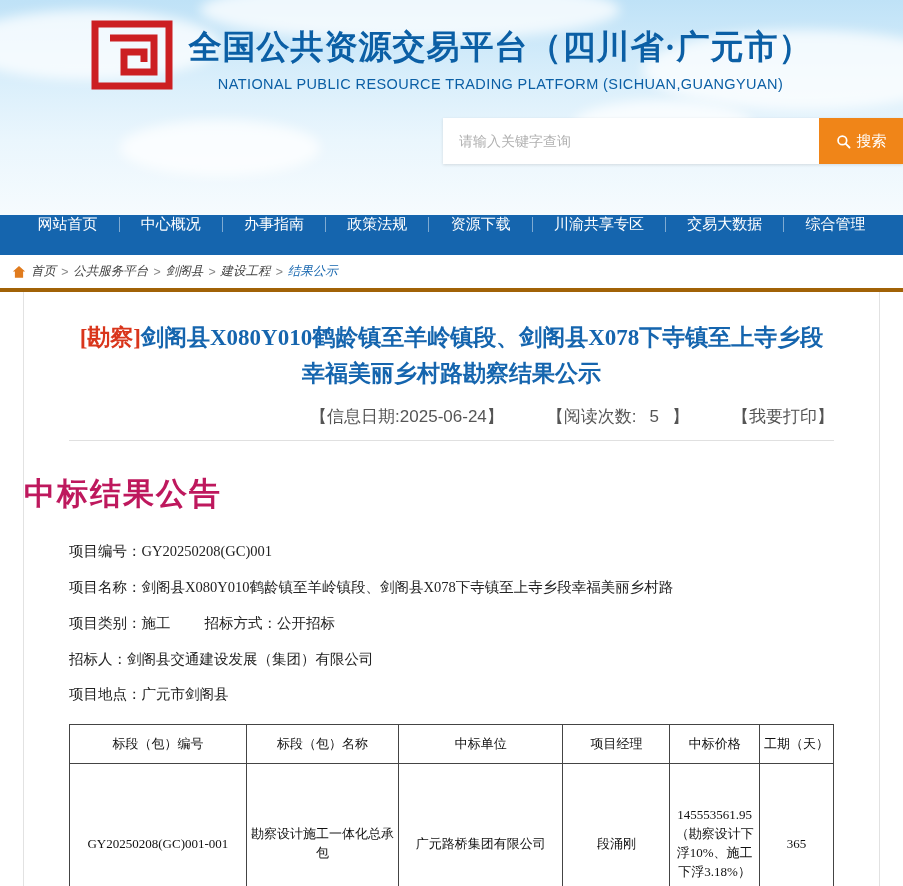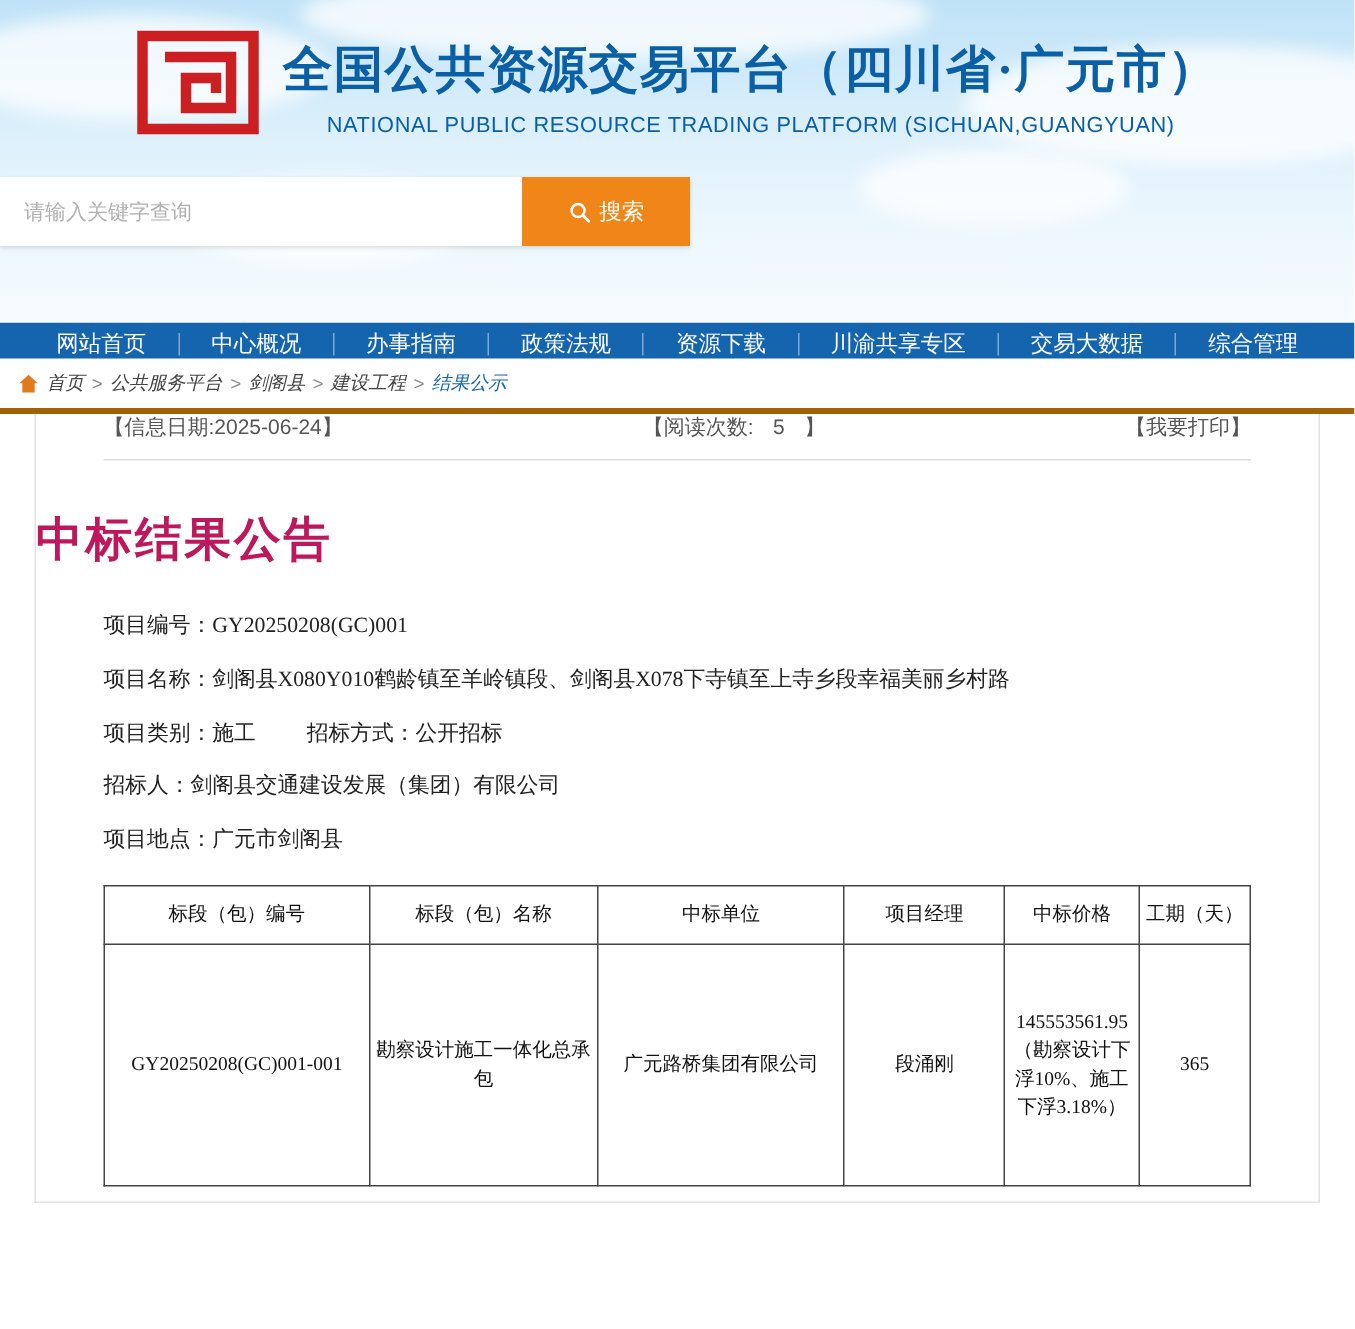--- a/index.html
+++ b/index.html
@@ -60,59 +60,59 @@
     font-weight: normal;
     color: #0b5fa5;
     letter-spacing: 0.4px;
     margin-top: 6px;
     white-space: nowrap;
   }
 
   .search-row {
     position: relative;
     display: flex;
-    justify-content: flex-start;
+    justify-content: flex-end;
     margin-top: 26px;
   }
   .search-box {
     display: flex;
     width: 460px;
     height: 46px;
     box-shadow: 0 1px 3px rgba(0,0,0,0.12);
   }
   .search-input {
     flex: 1;
     border: none;
     outline: none;
     padding: 0 16px;
     font-size: 14px;
     color: #333;
     background: #fff;
   }
   .search-input::placeholder { color: #b0b0b0; }
   .search-btn {
-    width: 112px;
+    width: 84px;
     background: #f08518;
     color: #fff;
     border: none;
     font-size: 15px;
     display: flex;
     align-items: center;
     justify-content: center;
     gap: 6px;
     cursor: pointer;
   }
   .search-btn svg { display:block; }
 
   
   .nav {
     background: #1565ae;
-    height: 24px;
-    display: flex;
-    align-items: flex-end;
+    height: 40px;
+    display: flex;
+    align-items: flex-start;
     justify-content: center;
   }
   .nav-inner {
     display: flex;
     align-items: center;
     width: 860px;
     justify-content: space-between;
   }
   .nav-item {
     color: #fff;
@@ -162,24 +162,24 @@
     font-size: 23px;
     font-weight: bold;
     color: #1565ae;
     text-align: center;
     line-height: 1.55;
     padding: 28px 45px 14px;
   }
   .art-title .tag { color: #d9351b; }
   .meta {
     display: flex;
-    justify-content: space-between;
+    justify-content: flex-end;
     align-items: center;
-    gap: 26px;
-    font-size: 14px;
+    gap: 43px;
+    font-size: 17px;
     color: #555;
     padding-bottom: 12px;
     border-bottom: 1px solid #e0e0e0;
     margin: 0 45px;
   }
   .meta .views-num { display: inline-block; min-width: 26px; text-align: center; }
   .meta .print { cursor: pointer; }
 
   .doc-head {
     font-family: "Liberation Serif", "DejaVu Serif", serif;
@@ -291,20 +291,23 @@
   <span class="sep">&gt;</span>
   <a>剑阁县</a>
   <span class="sep">&gt;</span>
   <a>建设工程</a>
   <span class="sep">&gt;</span>
   <a class="cur">结果公示</a>
 </div>
 
 <div class="card">
 
+  <div class="art-title">
+    <span class="tag">[勘察]</span><span>剑阁县X080Y010鹤龄镇至羊岭镇段、剑阁县X078下寺镇至上寺乡段幸福美丽乡村路勘察结果公示</span>
+  </div>
 
   <div class="meta">
     <span>【信息日期:2025-06-24】</span>
     <span>
       <span>【阅读次数:</span>
       <span class="views-num">5</span>
       <span>】</span>
     </span>
     <span class="print">【我要打印】</span>
   </div>

